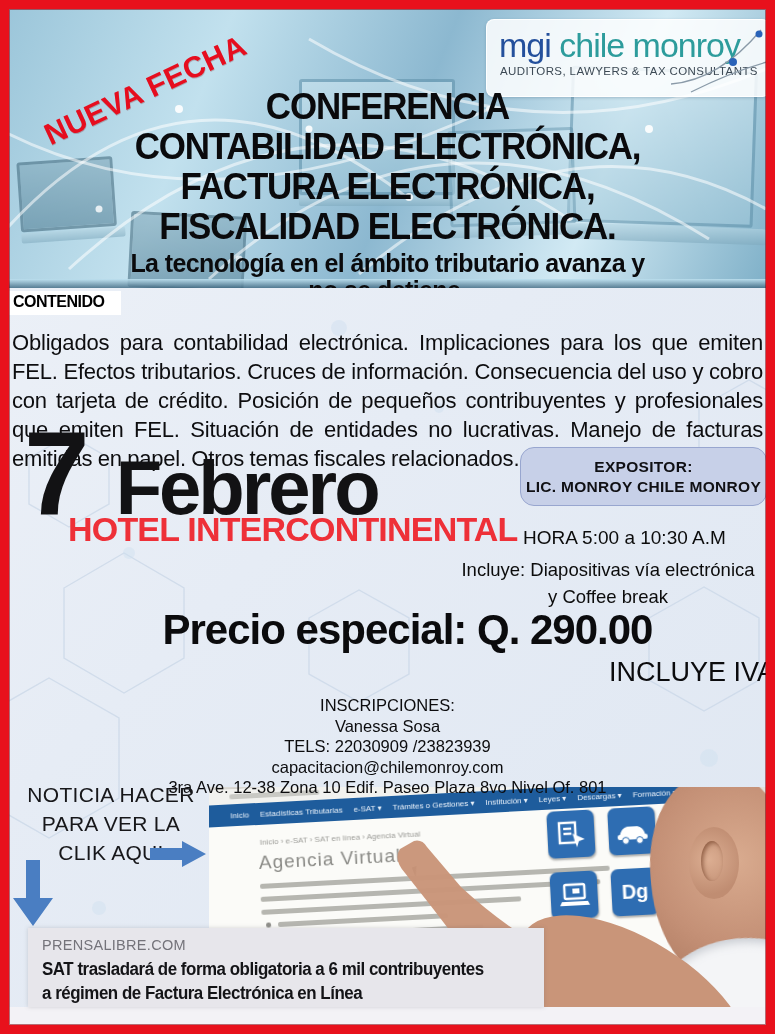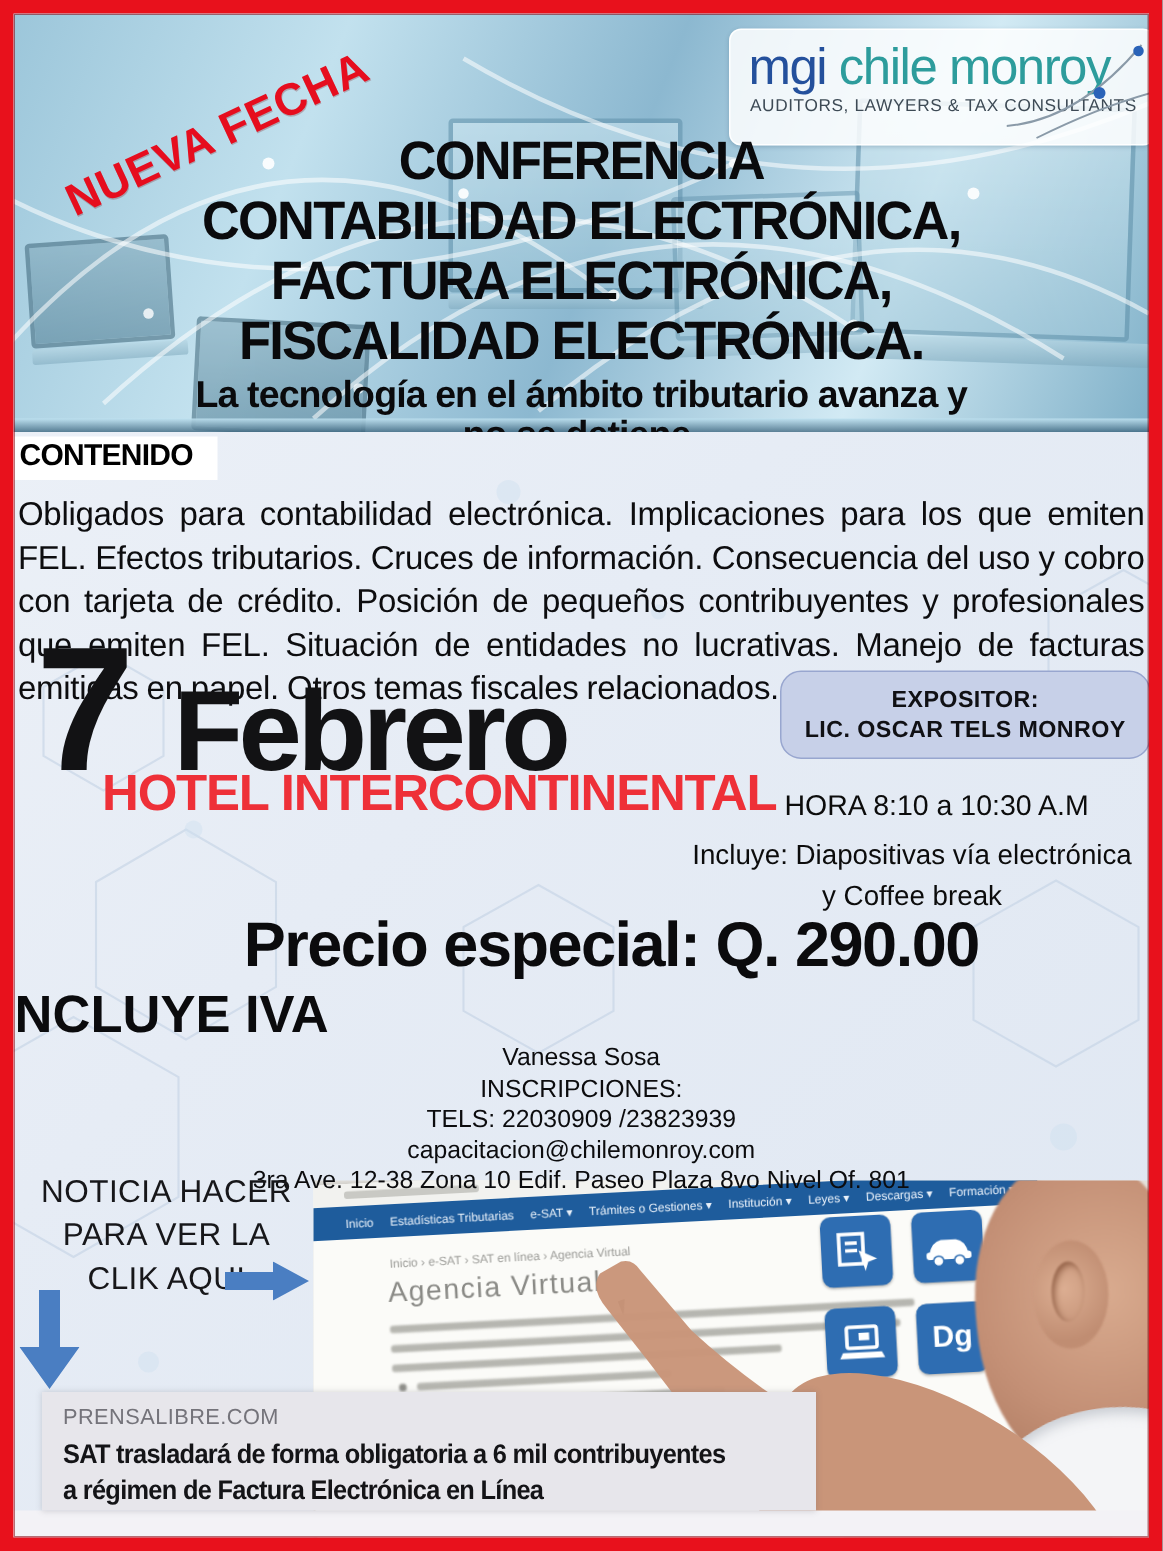--- a/index.html
+++ b/index.html
@@ -22,33 +22,33 @@
   .logo-tag{margin:3px 0 0 13px;font-size:11.5px;color:#3d4a55;letter-spacing:.4px;white-space:nowrap;}
   .swoosh{position:absolute;right:2px;top:2px;}
   .banner-title{position:absolute;left:0;right:0;top:78px;text-align:center;color:#0a0a0c;z-index:5;}
   .bt-line{font-size:36px;line-height:40px;font-weight:800;letter-spacing:-1.2px;transform:scaleX(.97);}
   .bt-sub{font-size:25px;line-height:27px;font-weight:800;letter-spacing:-.6px;margin-top:3px;}
 
   
   .hexbg{position:absolute;left:9px;top:288px;z-index:0;}
 
   
-  .contenido-label{position:absolute;left:9px;top:291px;background:#ffffff;padding:2px 16px 4px 4px;font-size:20px;font-weight:800;color:#000;z-index:10;letter-spacing:-.5px;}
+  .contenido-label{position:absolute;left:9px;top:291px;background:#ffffff;padding:2px 16px 4px 4px;font-size:16px;font-weight:800;color:#000;z-index:10;letter-spacing:-.5px;}
   .body-par{position:absolute;left:12px;right:12px;top:328px;font-size:22px;line-height:29px;color:#0d0d0f;text-align:justify;letter-spacing:-.2px;word-spacing:-.5px;z-index:10;}
 
   .date-row{position:absolute;left:24px;top:414px;display:flex;align-items:baseline;z-index:10;color:#121214;}
   .seven{font-size:118px;font-weight:800;line-height:1;letter-spacing:-4px;}
   .month{font-size:76px;font-weight:800;line-height:1;letter-spacing:-3px;margin-left:30px;}
 
   .expositor{position:absolute;left:520px;top:447px;width:245px;height:57px;background:#c7d0e8;border:1px solid #98a6cf;border-radius:14px;display:flex;flex-direction:column;justify-content:center;text-align:center;font-size:15.5px;font-weight:700;line-height:20px;color:#101014;letter-spacing:.3px;z-index:10;}
   .hotel{position:absolute;left:20px;top:510px;font-size:34px;font-weight:800;color:#ee3038;letter-spacing:-.8px;z-index:10;white-space:nowrap;margin-left:48px;}
   .hora{position:absolute;left:523px;top:527px;font-size:19px;color:#0c0c0c;z-index:10;white-space:nowrap;}
   .incluye{position:absolute;left:450px;top:556px;width:316px;text-align:center;font-size:18.5px;line-height:27px;color:#0c0c0c;z-index:10;}
   .price{position:absolute;left:0;right:0;top:606px;text-align:center;font-size:42px;font-weight:800;letter-spacing:-1px;color:#0b0b0d;z-index:10;margin-left:40px;}
-  .iva{position:absolute;left:0;right:0;top:657px;text-align:left;font-size:35px;font-weight:700;color:#0b0b0d;z-index:10;}
+  .iva{position:absolute;left:0;right:0;top:657px;text-align:right;font-size:27px;font-weight:400;color:#0b0b0d;z-index:10;}
   .inscrip{position:absolute;left:0;right:0;top:695px;text-align:center;font-size:16.5px;line-height:20.5px;color:#0c0c0e;z-index:10;}
 
   .cta{position:absolute;left:18px;top:780px;width:186px;text-align:center;font-size:21px;line-height:29px;color:#17171a;letter-spacing:.3px;z-index:10;}
   .arrow-right{position:absolute;left:150px;top:841px;z-index:10;}
   .arrow-down{position:absolute;left:13px;top:860px;z-index:10;}
 
   
   .photo{position:absolute;left:209px;top:787px;width:557px;height:238px;overflow:hidden;background:linear-gradient(160deg,#e9e7e2,#ded9d2);z-index:8;}
   .screen{position:absolute;left:-10px;top:4px;width:492px;height:300px;background:#fbfbf8;transform:rotate(-3deg);transform-origin:0 0;box-shadow:0 0 6px rgba(60,60,60,.25);}
   .s-head{height:15px;background:#f2f2ef;display:flex;align-items:center;}
@@ -174,37 +174,37 @@
   <div class="contenido-label">CONTENIDO</div>
   <div class="body-par">Obligados para contabilidad electrónica. Implicaciones para los que emiten FEL. Efectos tributarios. Cruces de información. Consecuencia del uso y cobro con tarjeta de crédito. Posición de pequeños contribuyentes y profesionales que emiten FEL. Situación de entidades no lucrativas. Manejo de facturas emitidas en papel. Otros temas fiscales relacionados.</div>
 
   <div class="date-row">
     <span class="seven">7</span>
     <span class="month">Febrero</span>
   </div>
 
   <div class="expositor">
     <div>EXPOSITOR:</div>
-    <div>LIC. OSCAR TELS MONROY</div>
+    <div>LIC. MONROY CHILE MONROY</div>
   </div>
 
   <div class="hotel">HOTEL INTERCONTINENTAL</div>
-  <div class="hora">HORA 8:10 a 10:30 A.M</div>
+  <div class="hora">HORA 5:00 a 10:30 A.M</div>
 
   <div class="incluye">
     <div>Incluye: Diapositivas vía electrónica</div>
     <div>y Coffee break</div>
   </div>
 
   <div class="price">Precio especial: Q. 290.00</div>
   <div class="iva">INCLUYE IVA</div>
 
   <div class="inscrip">
+    <div>INSCRIPCIONES:</div>
     <div>Vanessa Sosa</div>
-    <div>INSCRIPCIONES:</div>
     <div>TELS: 22030909 /23823939</div>
     <div>capacitacion@chilemonroy.com</div>
     <div>3ra Ave. 12-38 Zona 10 Edif. Paseo Plaza 8vo Nivel Of. 801</div>
   </div>
 
   <div class="cta">
     <div>NOTICIA HACER</div>
     <div>PARA VER LA</div>
     <div>CLIK AQUI</div>
   </div>

